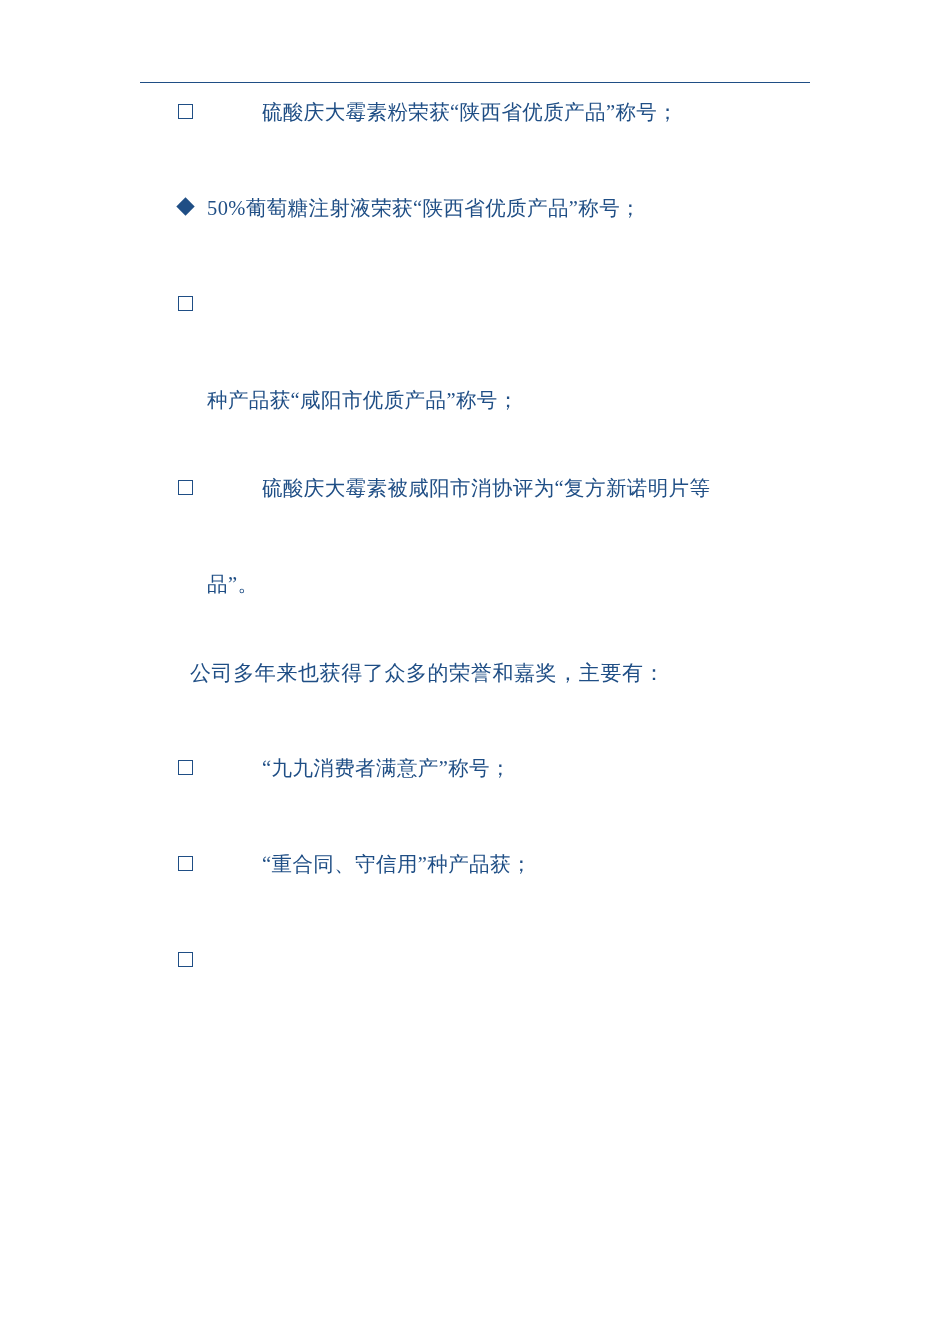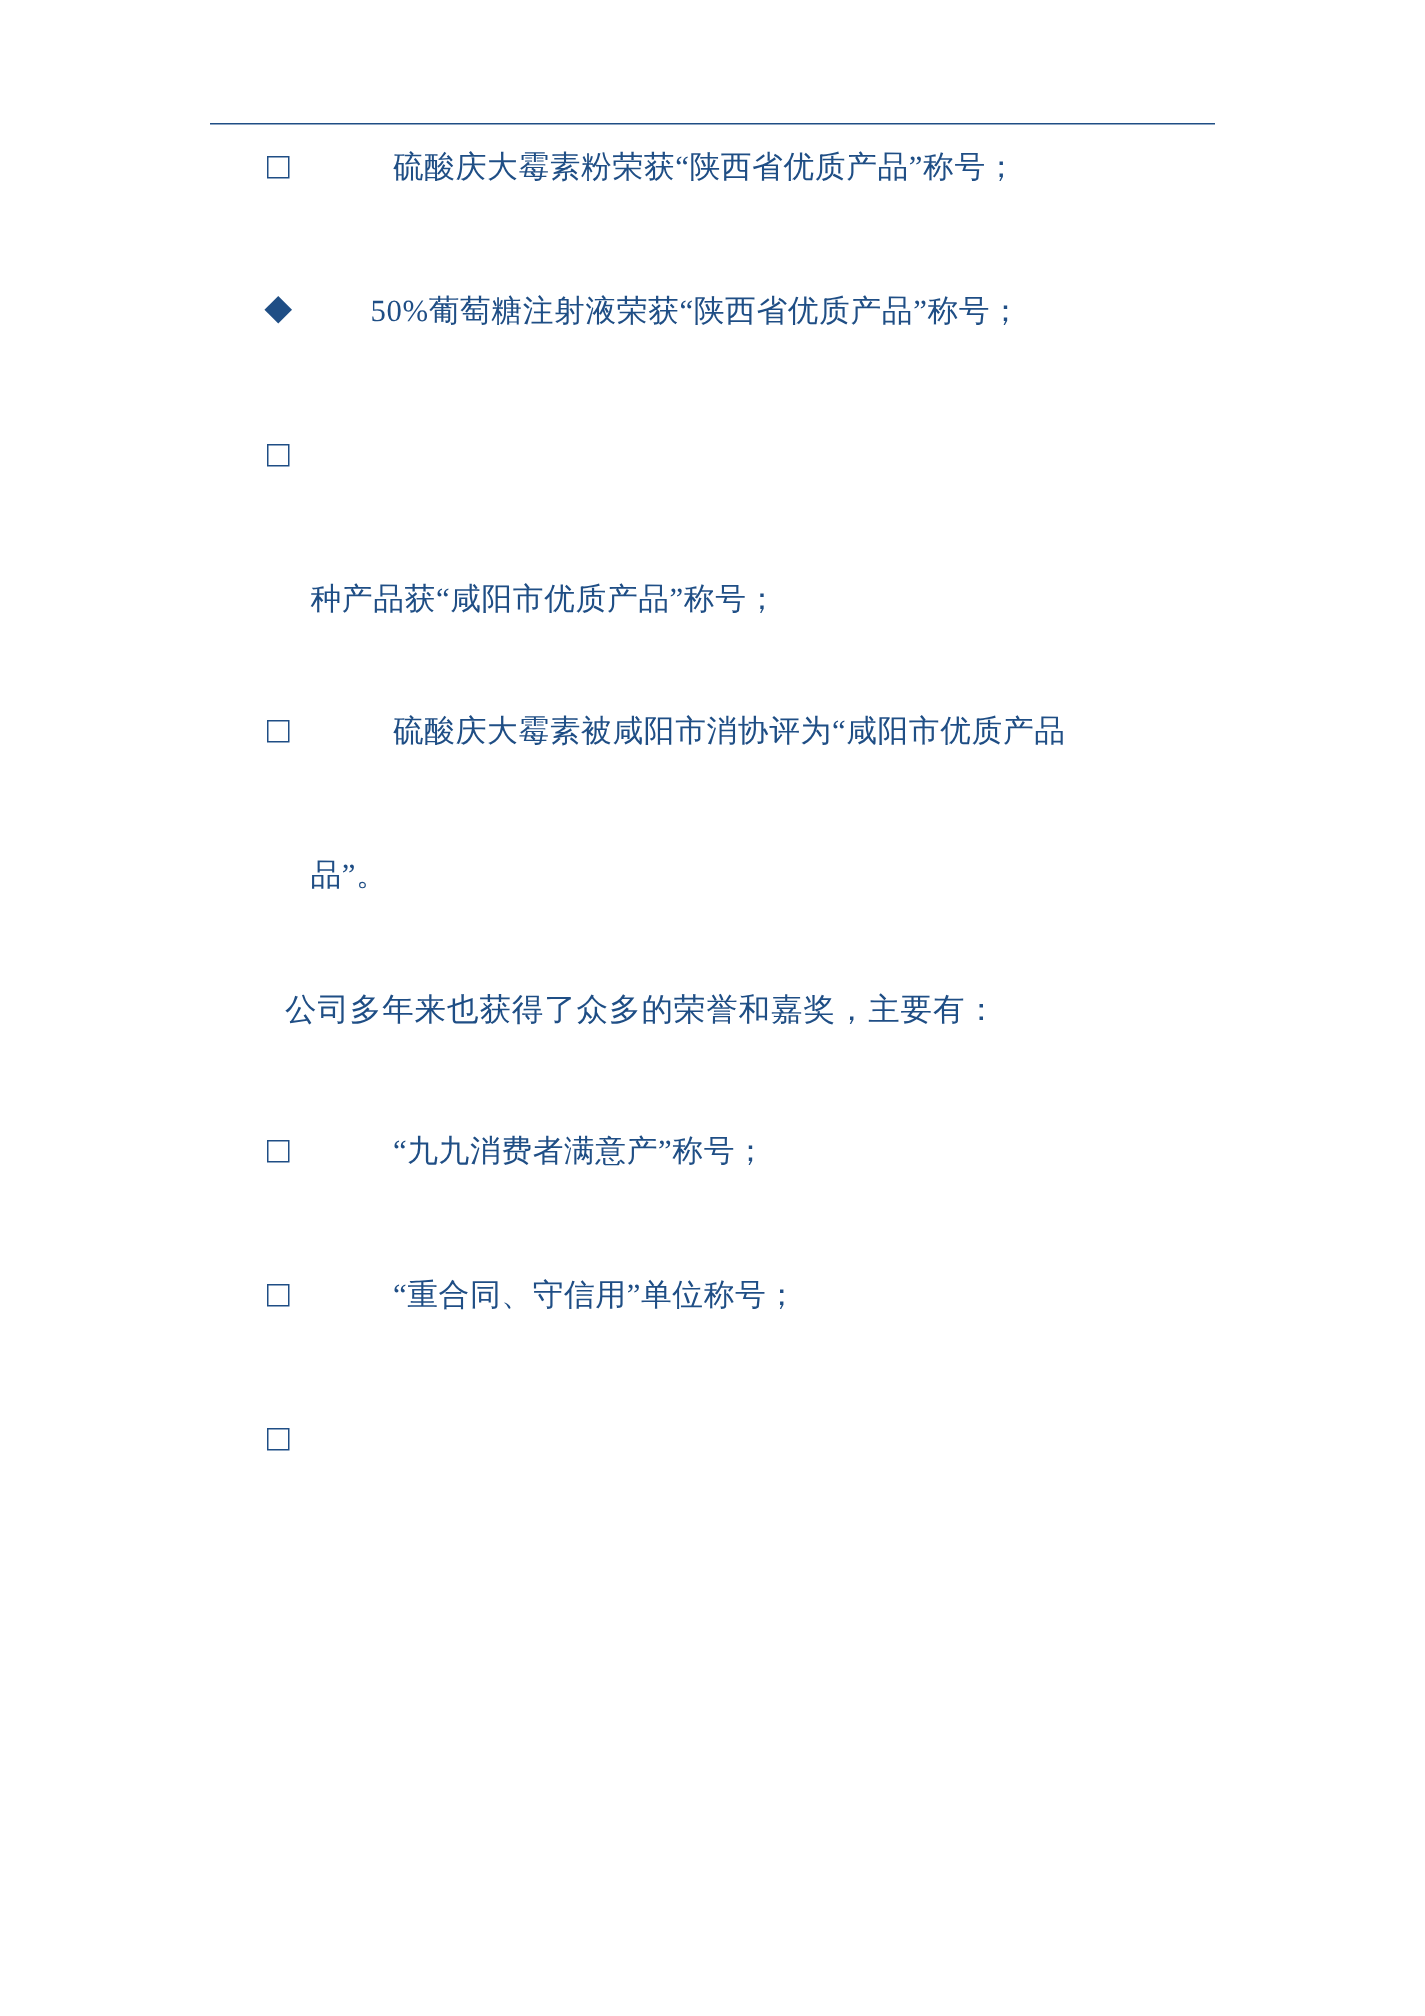--- a/index.html
+++ b/index.html
@@ -66,21 +66,21 @@
     position: absolute;
     top: -9px;
     font-size: 20.5px;
     line-height: 34px;
     letter-spacing: 0.4px;
     color: #1F4E85;
     white-space: nowrap;
     font-family: "Liberation Serif", "DejaVu Serif", serif;
   }
   .indent-1 { left: 262px; }
-  .indent-0 { left: 207px; margin-left: 40px; }
+  .indent-0 { left: 207px; }
   .indent-cont { left: 207px; }
   .cont-row {
     position: relative;
     min-height: 88px;
     text-decoration: underline;
   }
   .heading-row {
     position: relative;
     min-height: 96px;
   }
@@ -117,38 +117,38 @@
 
     <div class="bullet-row">
       <span class="marker square"></span>
     </div>
     <div class="cont-row">
       <span class="line-text indent-cont">种产品获“咸阳市优质产品”称号；</span>
     </div>
 
     <div class="bullet-row">
       <span class="marker square"></span>
-      <span class="line-text indent-1">硫酸庆大霉素被咸阳市消协评为“咸阳市优质产品</span>
+      <span class="line-text indent-1">硫酸庆大霉素被咸阳市消协评为“复方新诺明片等</span>
     </div>
     <div class="cont-row">
       <span class="line-text indent-cont">品”。</span>
     </div>
 
     <div class="heading-row">
       <span class="heading-text">公司多年来也获得了众多的荣誉和嘉奖，主要有：</span>
     </div>
 
     <div class="bullet-row">
       <span class="marker square"></span>
       <span class="line-text indent-1">“九九消费者满意产”称号；</span>
     </div>
 
     <div class="bullet-row">
       <span class="marker square"></span>
-      <span class="line-text indent-1">“重合同、守信用”单位称号；</span>
+      <span class="line-text indent-1">“重合同、守信用”种产品获；</span>
     </div>
 
 
     <div class="bullet-row">
       <span class="marker square"></span>
     </div>
 
   </div>
 </div>
 

